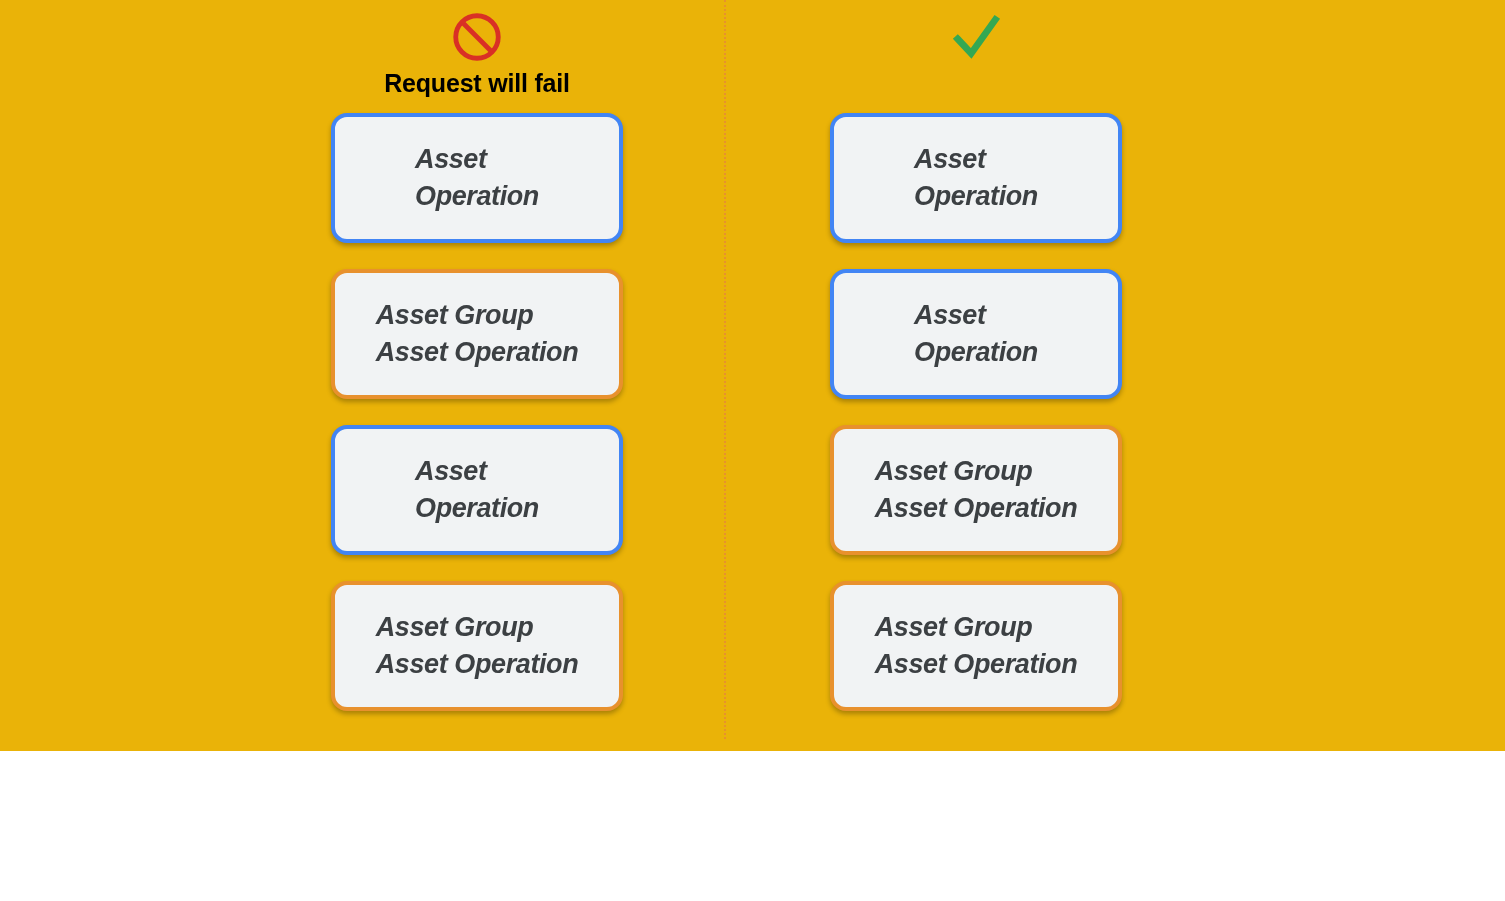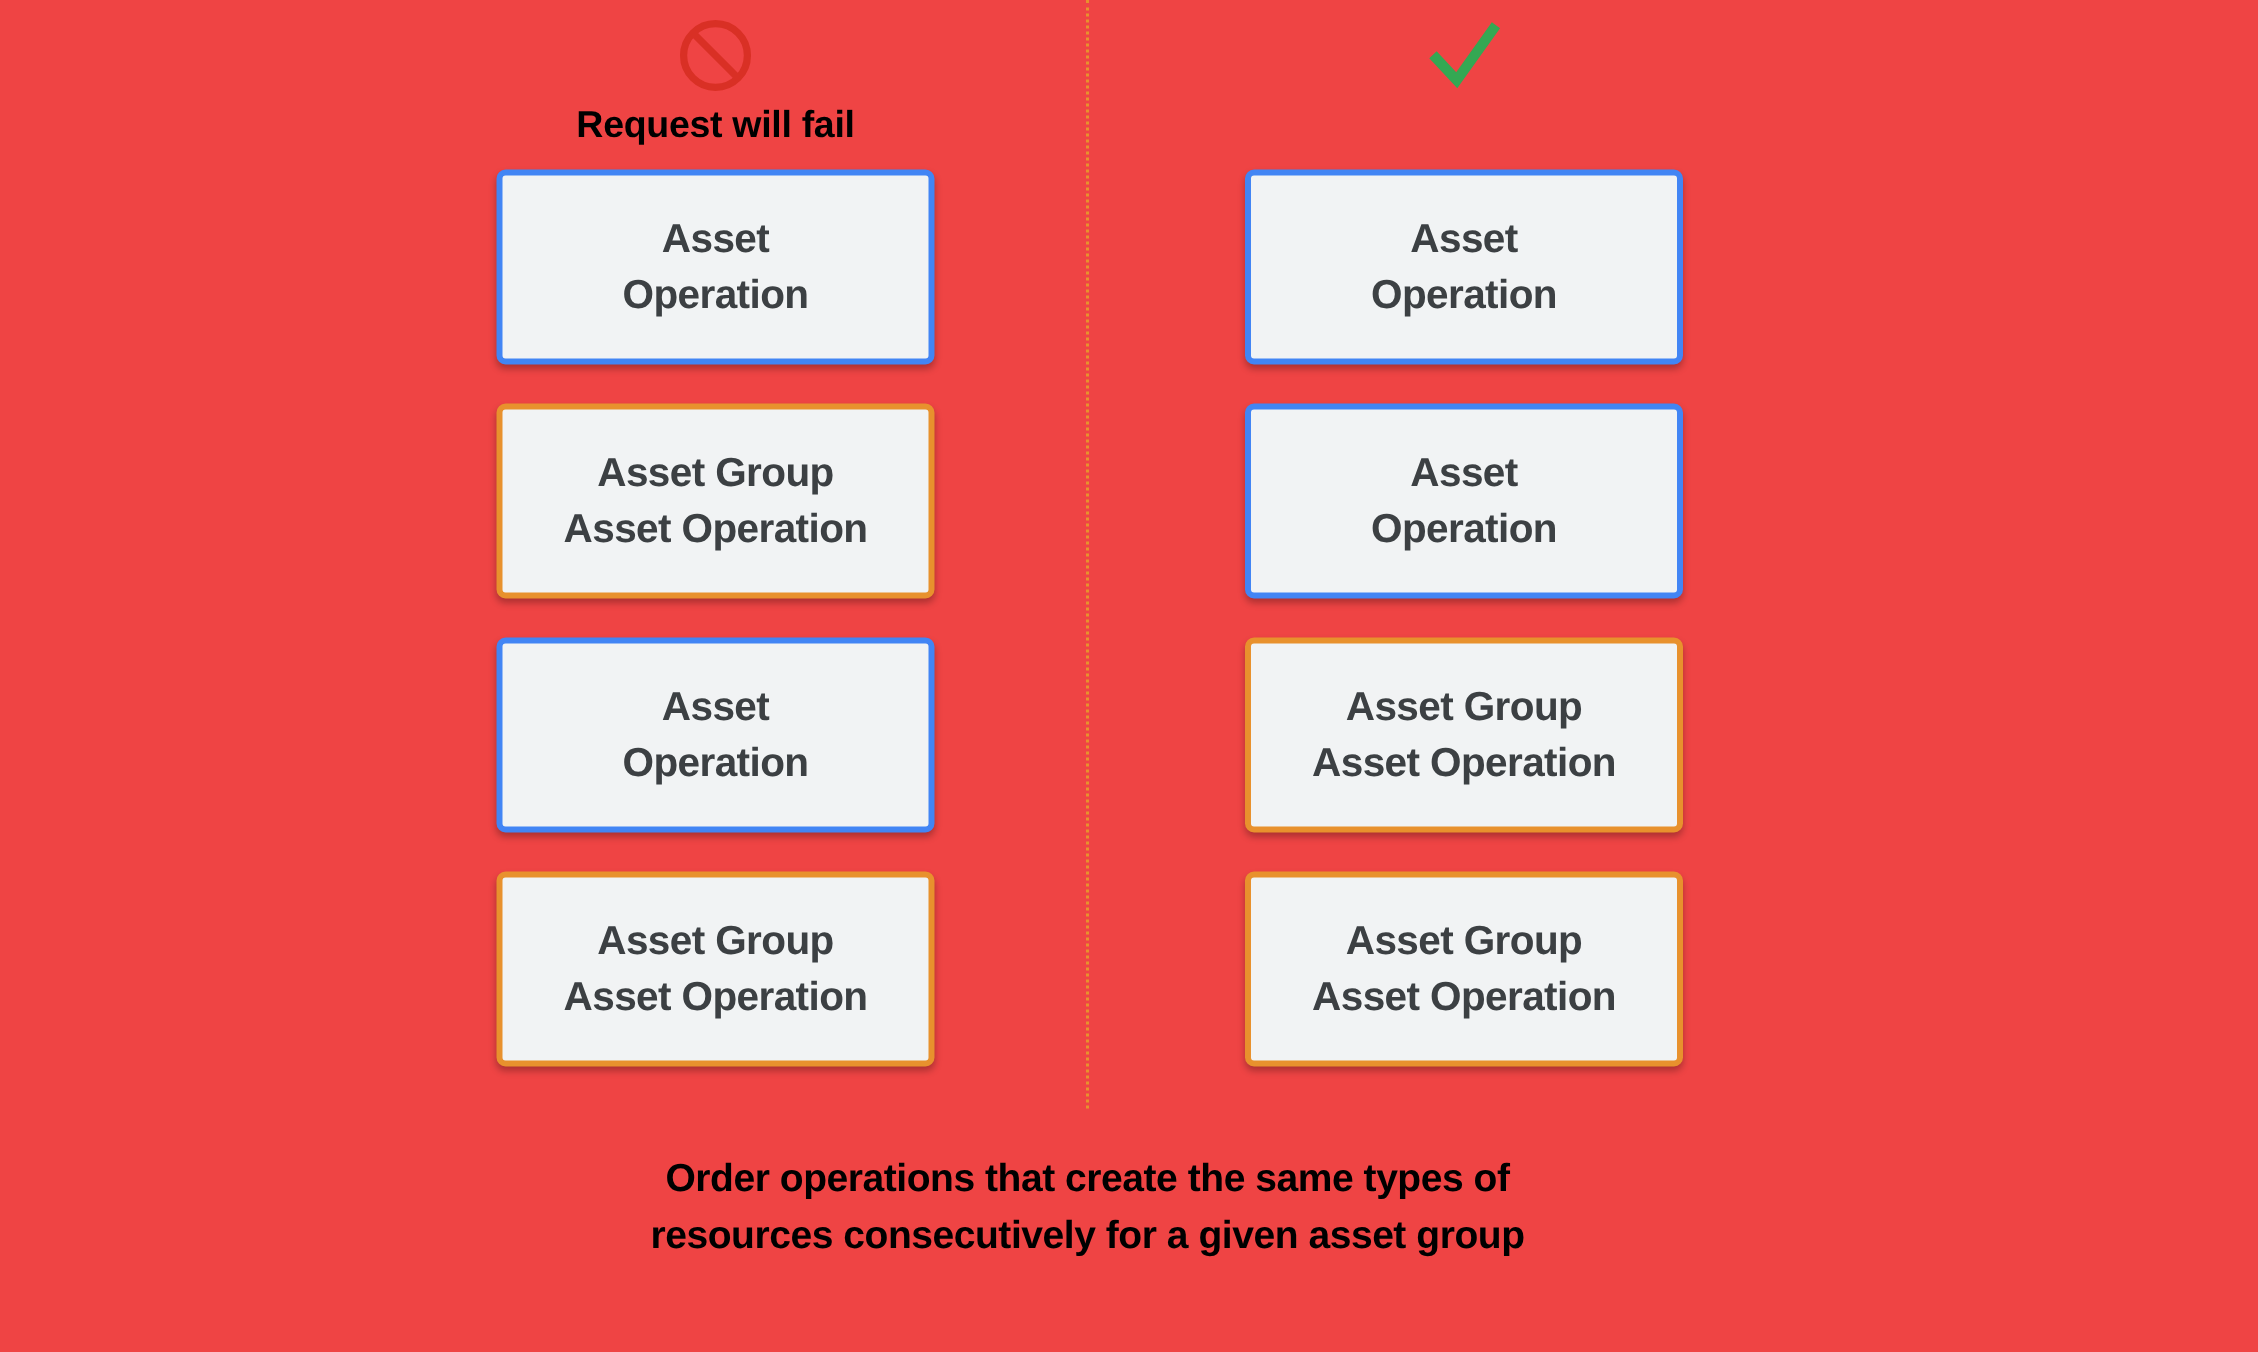--- a/index.html
+++ b/index.html
@@ -14,22 +14,22 @@
     overflow: hidden;
     font-family: "Liberation Sans", sans-serif;
     -webkit-font-smoothing: antialiased;
   }
 
   #canvas {
     position: absolute;
     left: 0;
     top: 0;
     width: 1505px;
-    height: 901px;
-    background: #ef4444;
+    height: 751px;
+    background: #eab308;
   }
 
   
   .divider {
     position: absolute;
     left: 724px;
     top: 0px;
     width: 0px;
     height: 739px;
     border-left: 2px dotted #e8912d;
@@ -74,28 +74,28 @@
     top: 113px;
     left: 0;
     width: 292px;
   }
 
   .card {
     box-sizing: border-box;
     width: 292px;
     height: 130px;
     margin-bottom: 26px;
-    border-radius: 6px;
+    border-radius: 16px;
     border: 4px solid #4285f4;
     background: #f1f3f4;
     box-shadow: 0 3px 5px rgba(0,0,0,0.28);
     display: flex;
     align-items: center;
     justify-content: center;
-    text-align: center;
+    font-style: italic;
   }
   .card:last-child { margin-bottom: 0; }
   .card.blue   { border-color: #4285f4; }
   .card.orange { border-color: #e8912d; }
 
   .card-label {
     font-size: 27px;
     font-weight: 700;
     line-height: 37px;
     color: #3c4043;
@@ -177,16 +177,14 @@
         <span class="card-label">Asset Group
 Asset Operation</span>
       </div>
       <div class="card orange">
         <span class="card-label">Asset Group
 Asset Operation</span>
       </div>
     </div>
   </div>
 
-  <div class="caption">Order operations that create the same types of
-resources consecutively for a given asset group</div>
 
 </div>
 
 </body></html>

